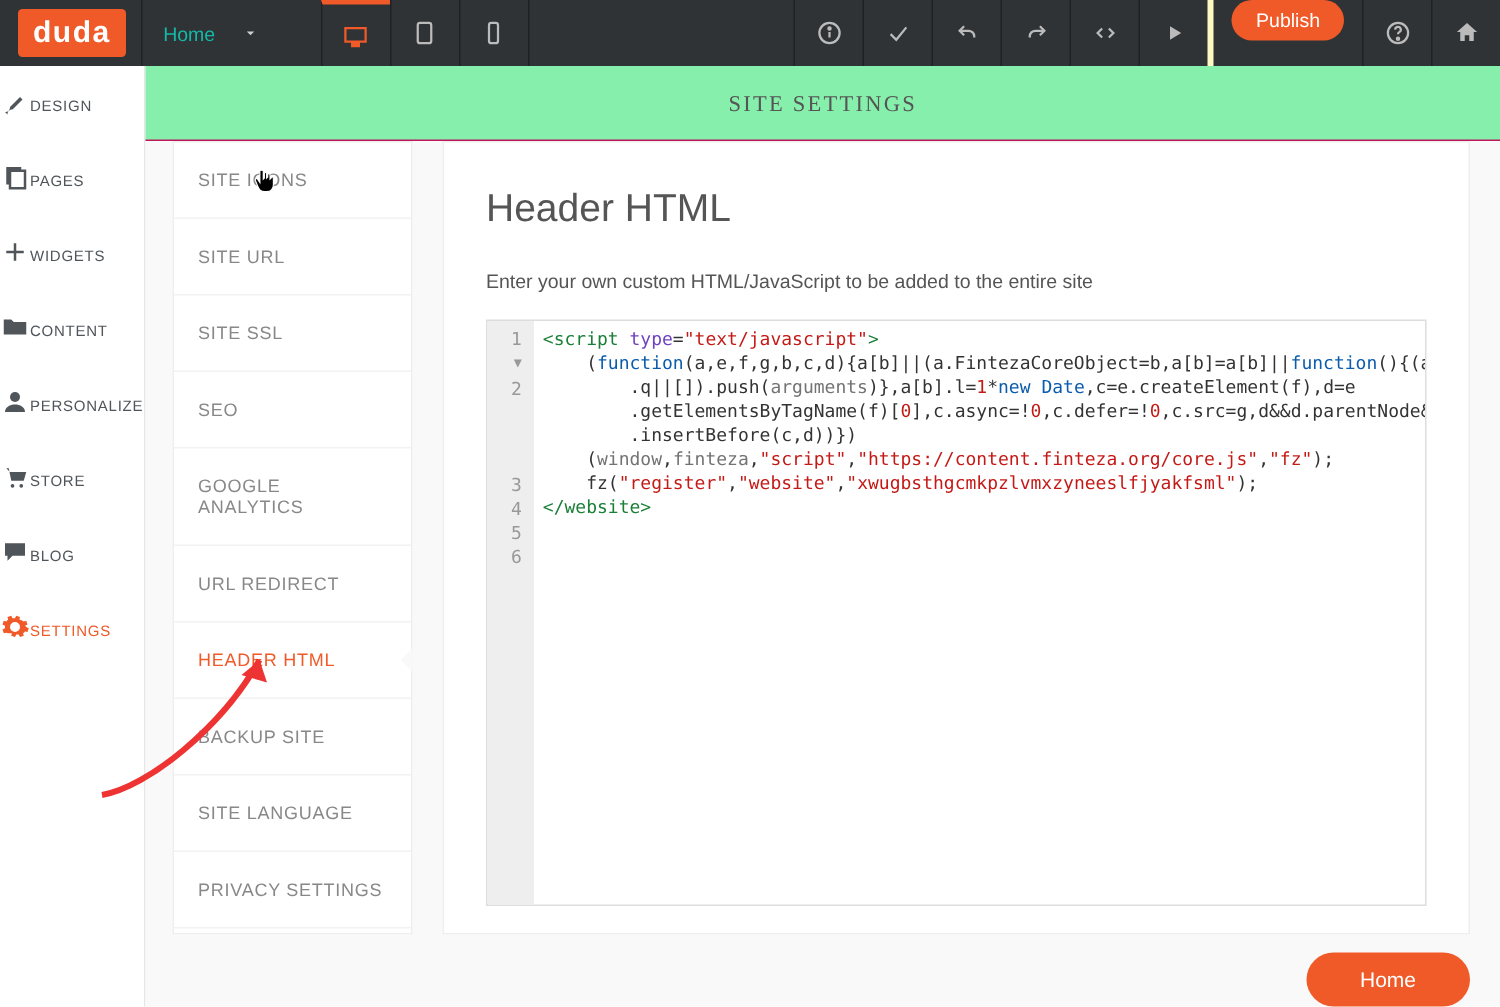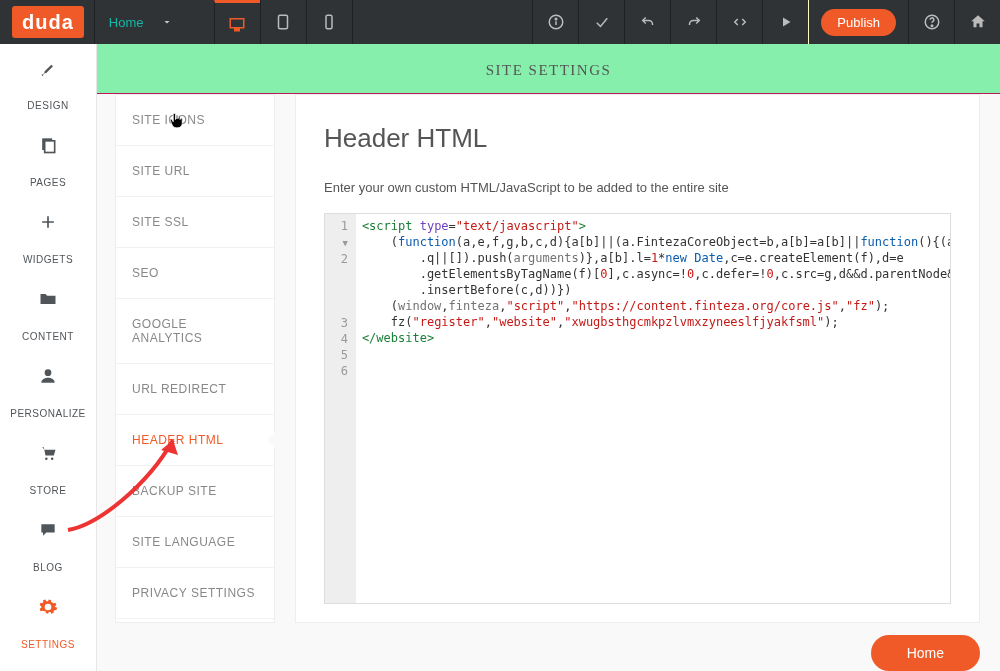--- a/index.html
+++ b/index.html
@@ -6,26 +6,26 @@
 body { font-family: -apple-system, "Helvetica Neue", Arial, sans-serif; font-size: 13px; color: #444; background: #fff; overflow: hidden; }
 
 
 .topbar { background: #2f3336; height: 44px; display: flex; align-items: stretch; }
 .logo { background: #f05a28; color: #fff; font-weight: 700; font-size: 20px; letter-spacing: 1px; padding: 0 10px; display: flex; align-items: center; border-radius: 3px; margin: 6px 10px 6px 12px; }
 .topbar-cell { border-left: 1px solid #1e2224; display: flex; align-items: center; justify-content: center; color: #bbb; min-width: 46px; cursor: pointer; }
 .topbar-cell.active { border-top: 3px solid #f05a28; color: #f05a28; }
 .topbar-cell svg { width: 18px; height: 18px; }
 .page-sel { color: #14b8a6; padding: 0 14px; display: flex; align-items: center; gap: 18px; border-left: 1px solid #1e2224; min-width: 120px; cursor: pointer; }
 .spacer { flex: 1; border-left: 1px solid #1e2224; }
-.publish-wrap { display: flex; align-items: center; padding: 0 12px; border-left: 1px solid #fef9c3; }
+.publish-wrap { display: flex; align-items: flex-start; padding: 0 12px; border-left: 4px solid #fef9c3; }
 .publish { background: #f05a28; color: #fff; border: none; border-radius: 16px; padding: 6px 16px; font-size: 13px; cursor: pointer; }
 
 
 .leftrail { position: absolute; top: 44px; left: 0; width: 97px; bottom: 0; background: #fff; border-right: 1px solid #e6e6e6; }
-.rail-item { display: flex; flex-direction: column; align-items: center; padding: 14px 0 10px; cursor: pointer; color: #50555a; font-size: 10px; letter-spacing: 0.5px; gap: 16px; }
+.rail-item { display: flex; flex-direction: row; align-items: center; padding: 14px 0 10px; cursor: pointer; color: #50555a; font-size: 10px; letter-spacing: 0.5px; }
 .rail-item svg { width: 20px; height: 20px; margin-bottom: 6px; }
 .rail-item.active { color: #f05a28; }
 
 
 .content { position: absolute; top: 44px; left: 97px; right: 0; bottom: 0; background: #f9f9f9; display: flex; flex-direction: column; }
 .page-title { text-align: center; font-size: 15px; letter-spacing: 1.5px; color: #555; padding: 18px 0 14px; background: #86efac; border-bottom: 1px solid #be185d; font-family: Liberation Serif, serif; }
 .panels { flex: 1; display: flex; padding: 0 20px 0 18px; gap: 20px; overflow: hidden; }
 
 .settings-menu { width: 160px; background: #fff; border: 1px solid #eee; margin-top: 0; }
 .settings-menu-item { padding: 18px 16px; font-size: 12px; letter-spacing: 0.5px; color: #888; border-bottom: 1px solid #f2f2f2; cursor: pointer; position: relative; }

